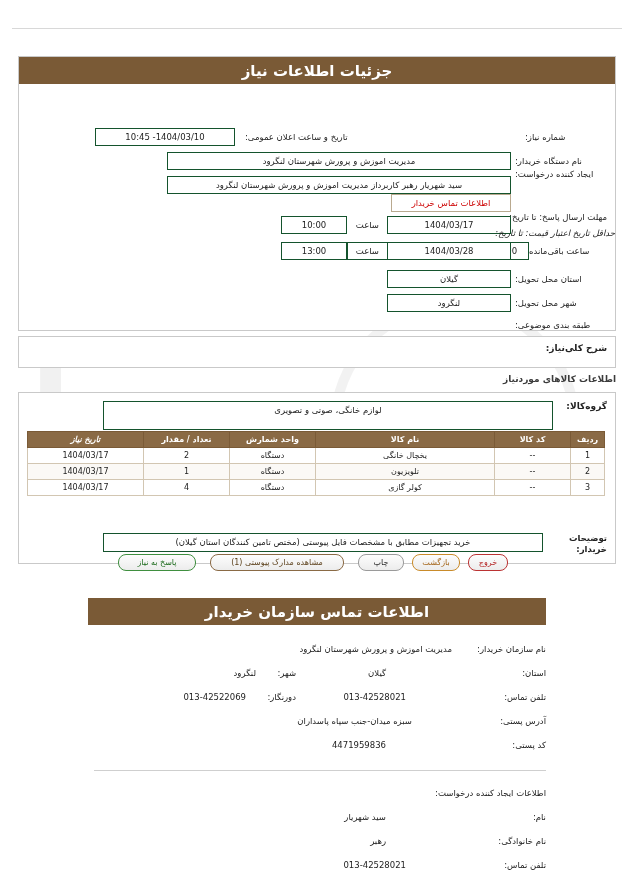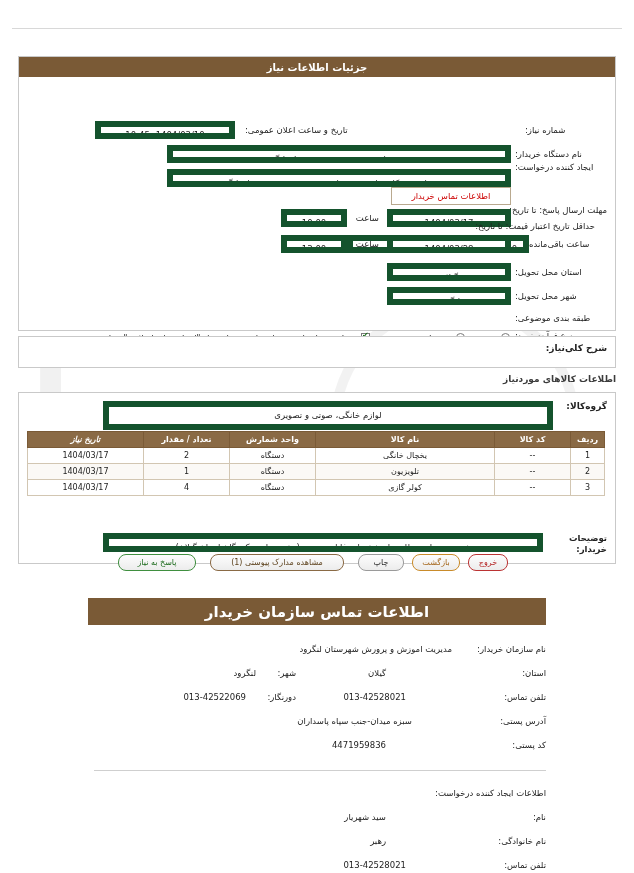--- a/index.html
+++ b/index.html
@@ -21,39 +21,39 @@
   }
   
   .panel {
     position: absolute;
     border: 1px solid #c9c9c9;
     background: #ffffff;
   }
   .panel-head {
     background: #7a5a36;
     color: #ffffff;
-    font-size: 10px;
+    font-size: 15px;
     font-weight: bold;
     text-align: center;
     padding: 5px 0 4px 0;
     letter-spacing: 0;
   }
   .panel-body { position: relative; }
   .lbl {
     position: absolute;
     font-size: 8.5px;
     color: #222;
     text-align: left;
     direction: rtl;
     white-space: nowrap;
     line-height: 18px;
   }
   .fld {
     position: absolute;
-    border: 6px solid #14532d;
+    border: 1px solid #14532d;
     background: #ffffff;
     font-size: 8.5px;
     color: #222;
     line-height: 16px;
     height: 18px;
     text-align: center;
     white-space: nowrap;
     overflow: hidden;
   }
   .fld.red { color: #cc0000; }
@@ -223,21 +223,21 @@
       <div class="fld" style="right:176px; top:158px; width:92px;">6</div>
 
       <div class="lbl" style="right:460px; top:150px; width:0;"></div>
       <div class="lbl" style="right:8px; top:152px; width:0;"></div>
 
       <div class="lbl" style="right:440px; top:126px; width:0;"></div>
 
       <div class="lbl" style="right:8px; top:150px; width:0;"></div>
 
       <div class="lbl" style="right:8px; top:150px; width:0;"></div>
-      <div class="lbl" style="right:20px; top:145px; width:92px; line-height:11px; top:144px;">حداقل تاریخ اعتبار قیمت: تا تاریخ:</div>
+      <div class="lbl" style="right:0; top:145px; width:92px; line-height:11px; top:144px;font-style:italic;">حداقل تاریخ اعتبار قیمت: تا تاریخ:</div>
 
       <div class="fld" style="right:104px; top:158px; width:124px;">1404/03/28</div>
       <div class="plain" style="right:236px; top:158px;">ساعت</div>
       <div class="fld" style="right:268px; top:158px; width:66px;">13:00</div>
 
       <div class="lbl" style="right:8px; top:186px; width:92px;">استان محل تحویل:</div>
       <div class="fld" style="right:104px; top:186px; width:124px;">گیلان</div>
 
       <div class="lbl" style="right:8px; top:210px; width:92px;">شهر محل تحویل:</div>
       <div class="fld" style="right:104px; top:210px; width:124px;">لنگرود</div>

